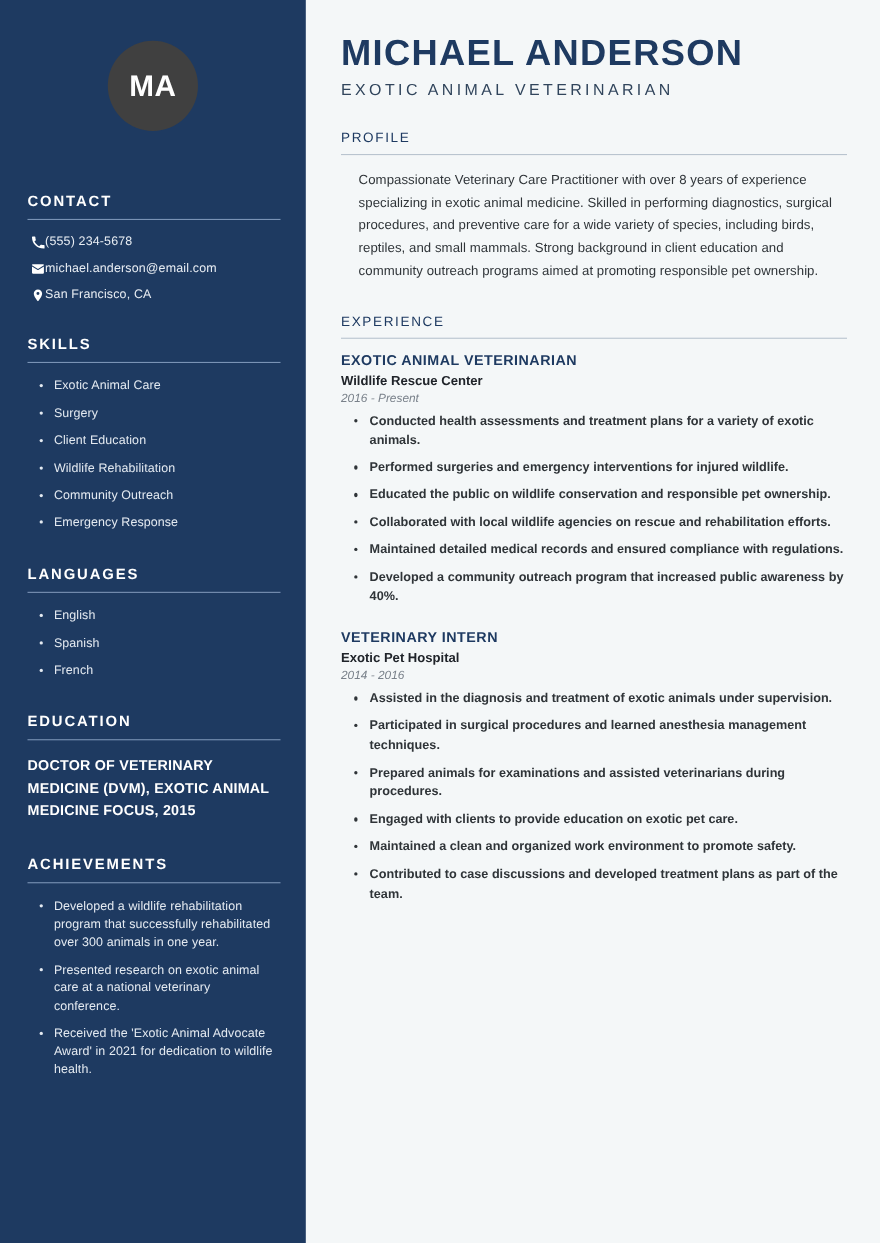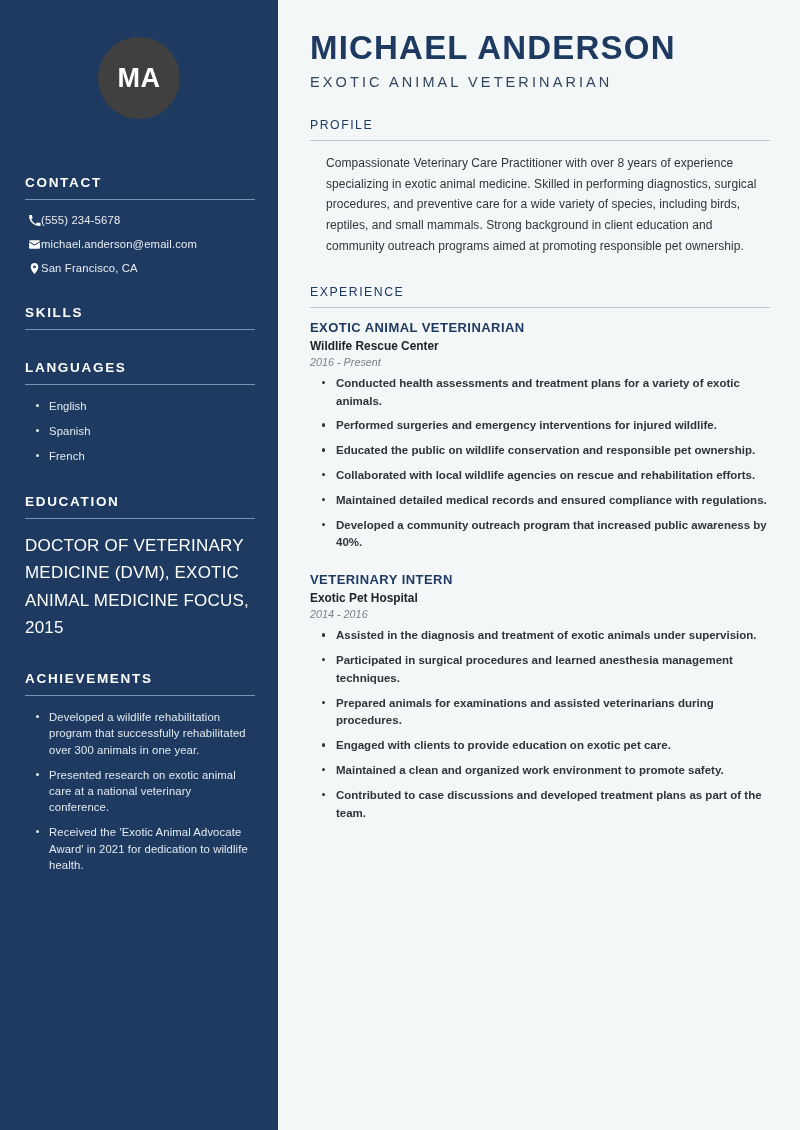--- a/index.html
+++ b/index.html
@@ -118,22 +118,22 @@
     position: absolute;
     left: 0;
     top: 6px;
     width: 3px;
     height: 3px;
     border-radius: 50%;
     background: #e4eaf1;
   }
 
   .edu-block {
-    font-size: 17px;
-    font-weight: normal;
+    font-size: 13px;
+    font-weight: bold;
     line-height: 1.6;
     color: #ffffff;
     letter-spacing: 0.2px;
   }
 
   
   .main {
     flex: 1;
     background: #f4f7f8;
     padding: 30px 30px 0 32px;
@@ -264,20 +264,28 @@
             <path d="M12 2C8.1 2 5 5.1 5 9c0 5.2 6.2 12.3 6.5 12.6.3.3.8.3 1.1 0C12.8 21.3 19 14.2 19 9c0-3.9-3.1-7-7-7zm0 9.5A2.5 2.5 0 1 1 12 6.5a2.5 2.5 0 0 1 0 5z"></path>
           </svg>
         </span>
         <span class="contact-text">San Francisco, CA</span>
       </div>
     </section>
 
     <section class="side-section">
       <div class="side-heading">SKILLS</div>
       <div class="side-rule"></div>
+      <ul class="side-list">
+        <li>Exotic Animal Care</li>
+        <li>Surgery</li>
+        <li>Client Education</li>
+        <li>Wildlife Rehabilitation</li>
+        <li>Community Outreach</li>
+        <li>Emergency Response</li>
+      </ul>
     </section>
 
     <section class="side-section">
       <div class="side-heading">LANGUAGES</div>
       <div class="side-rule"></div>
       <ul class="side-list">
         <li>English</li>
         <li>Spanish</li>
         <li>French</li>
       </ul>

